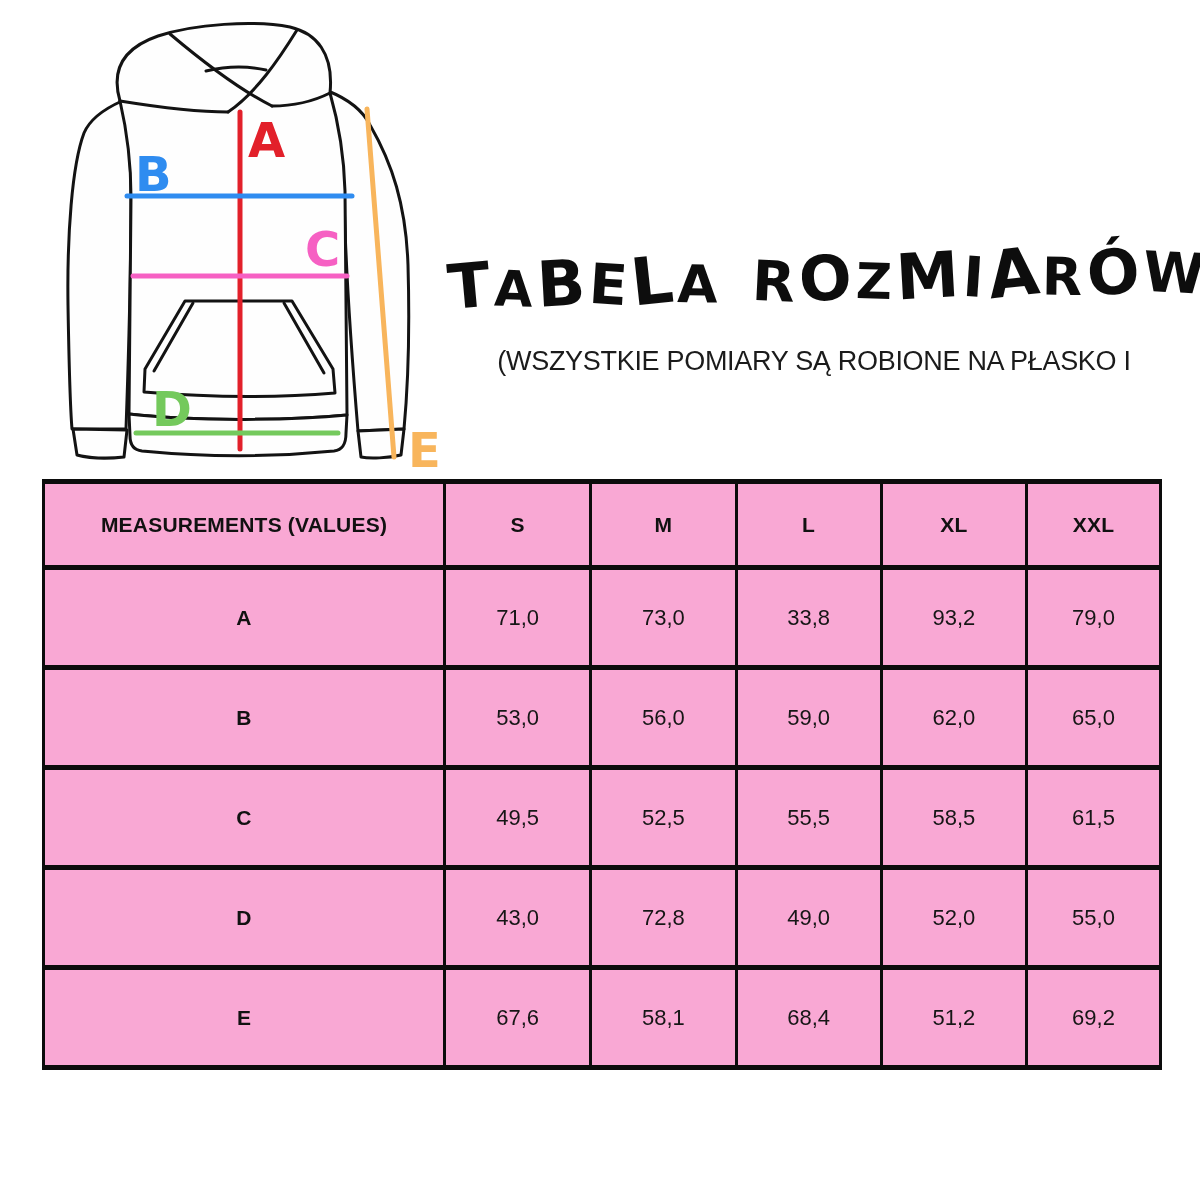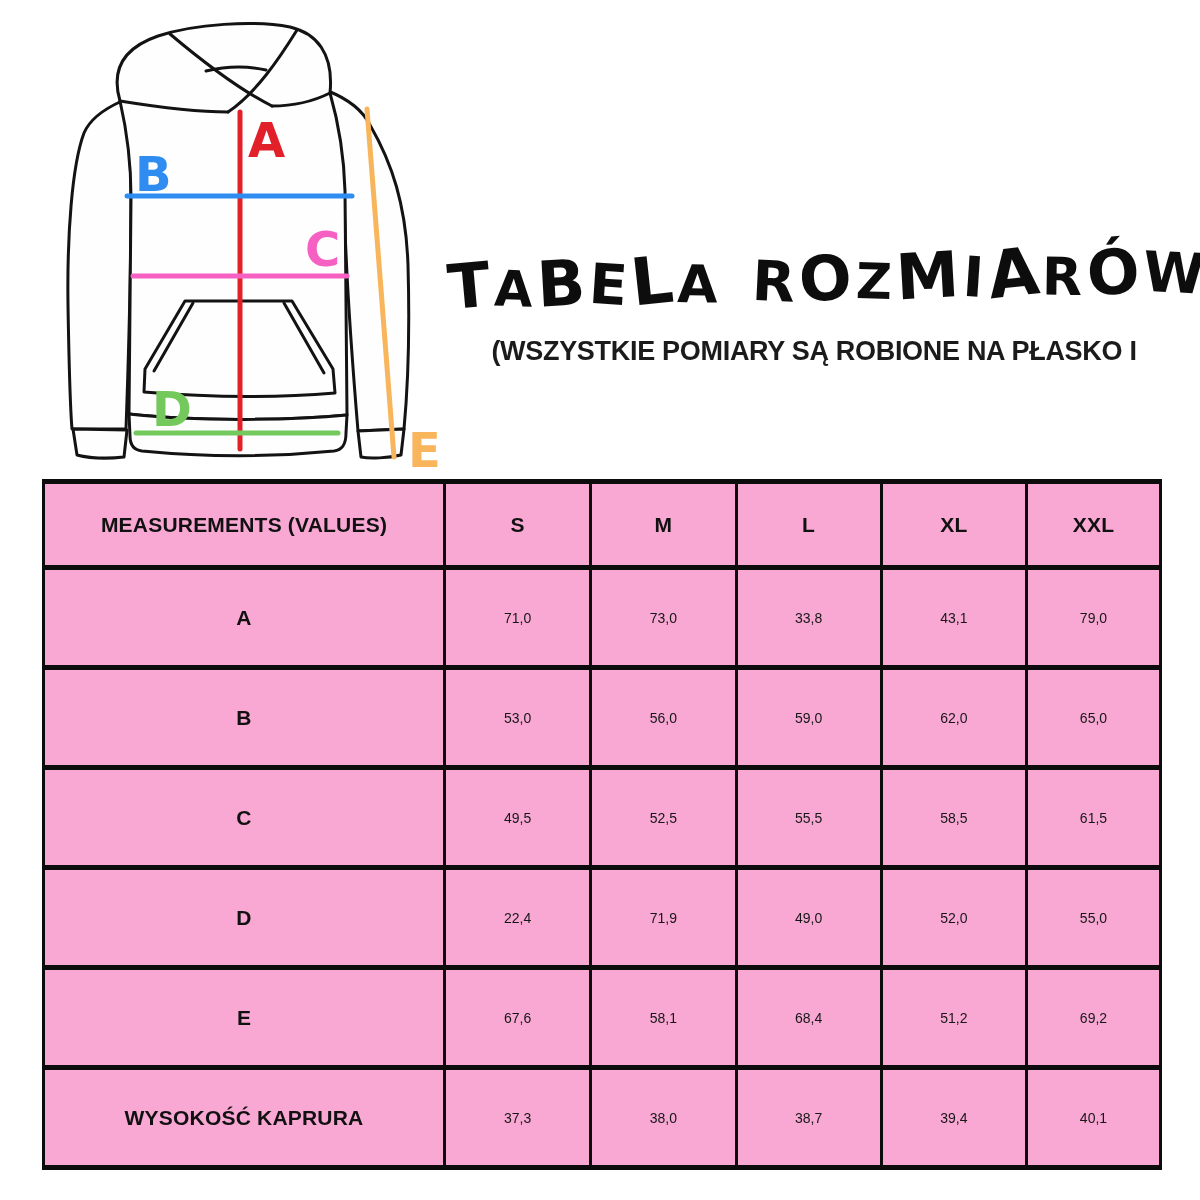--- a/index.html
+++ b/index.html
@@ -13,33 +13,33 @@
   .garment-line{fill:none;stroke:#131313;stroke-width:3;stroke-linejoin:round;stroke-linecap:round;}
   .mline{fill:none;stroke-width:5;stroke-linecap:round;}
   .mlabel{font-family:"DejaVu Sans", sans-serif;font-weight:bold;font-size:48px;}
 
   
   .header-block{position:absolute;left:448px;top:238px;width:732px;text-align:center;}
   .page-title{font-family:"DejaVu Sans", sans-serif;font-weight:800;font-size:62px;
               letter-spacing:4px;color:#0d0d0d;transform:rotate(-1.2deg);white-space:nowrap;
               line-height:1.2;}
   .page-title .tl{display:inline-block;}
-  .subtitle{margin-top:18px;font-size:27px;font-weight:700;letter-spacing:-0.3px;
+  .subtitle{margin-top:28px;font-size:27px;font-weight:400;letter-spacing:-0.3px;
             color:#1b1b1b;line-height:1.22;}
 
   
   .size-table{position:absolute;left:42px;top:479px;width:1120px;border-collapse:collapse;
               table-layout:fixed;background:#f9a8d4;}
   .size-table th,.size-table td{border-left:3px solid #0c0c0c;border-right:3px solid #0c0c0c;
               border-top:5px solid #0c0c0c;border-bottom:5px solid #0c0c0c;
               text-align:center;vertical-align:middle;padding:0;}
   .size-table thead tr{height:86px;}
   .size-table tbody tr{height:100px;}
   .size-table th{font-weight:bold;font-size:21px;letter-spacing:0.2px;}
-  .size-table td{font-size:14px;font-weight:normal;color:#161616;}
+  .size-table td{font-size:22px;font-weight:normal;color:#161616;}
 </style>
 </head>
 <body>
 
 <div class="page">
 
   <div class="diagram">
     <svg viewBox="0 0 392 472">
 
       <path class="garment" d="M 70,96 C 52,104 38,114 32,128 C 20,160 15,230 16,300 C 17,360 18,400 20,424 L 74,424 C 77,340 79,250 79,192 C 79,150 75,114 70,96 Z"></path>
@@ -106,58 +106,50 @@
         <th>XL</th>
         <th>XXL</th>
       </tr>
     </thead>
     <tbody>
       <tr>
         <th>A</th>
         <td>71,0</td>
         <td>73,0</td>
         <td>33,8</td>
-        <td>43,1</td>
+        <td>93,2</td>
         <td>79,0</td>
       </tr>
       <tr>
         <th>B</th>
         <td>53,0</td>
         <td>56,0</td>
         <td>59,0</td>
         <td>62,0</td>
         <td>65,0</td>
       </tr>
       <tr>
         <th>C</th>
         <td>49,5</td>
         <td>52,5</td>
         <td>55,5</td>
         <td>58,5</td>
         <td>61,5</td>
       </tr>
       <tr>
         <th>D</th>
-        <td>22,4</td>
-        <td>71,9</td>
+        <td>43,0</td>
+        <td>72,8</td>
         <td>49,0</td>
         <td>52,0</td>
         <td>55,0</td>
       </tr>
       <tr>
         <th>E</th>
         <td>67,6</td>
         <td>58,1</td>
         <td>68,4</td>
         <td>51,2</td>
         <td>69,2</td>
       </tr>
-      <tr>
-        <th>WYSOKOŚĆ KAPRURA</th>
-        <td>37,3</td>
-        <td>38,0</td>
-        <td>38,7</td>
-        <td>39,4</td>
-        <td>40,1</td>
-      </tr>
     </tbody>
   </table>
 </div>
 
 </body></html>

